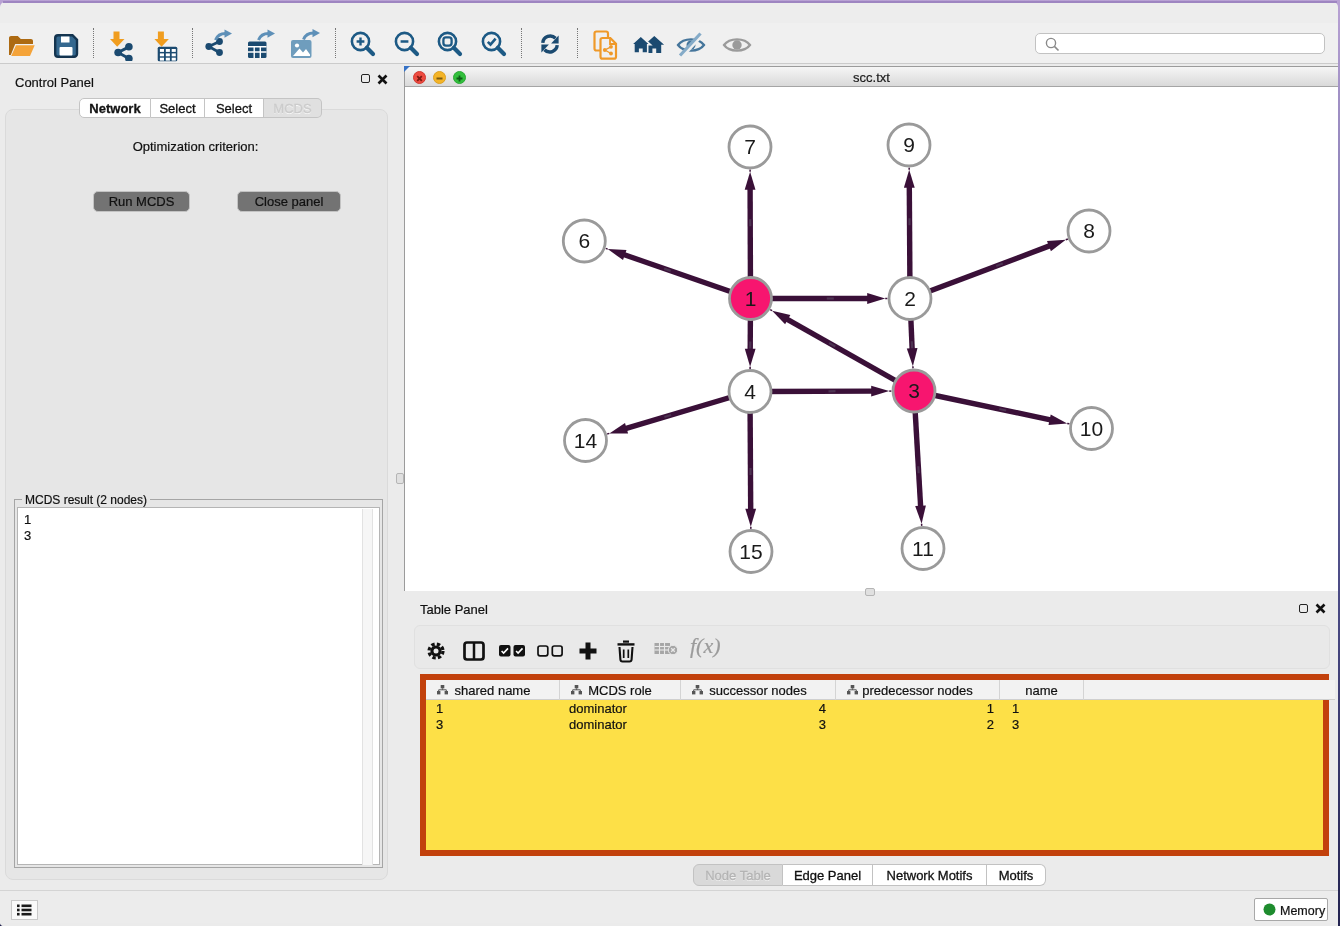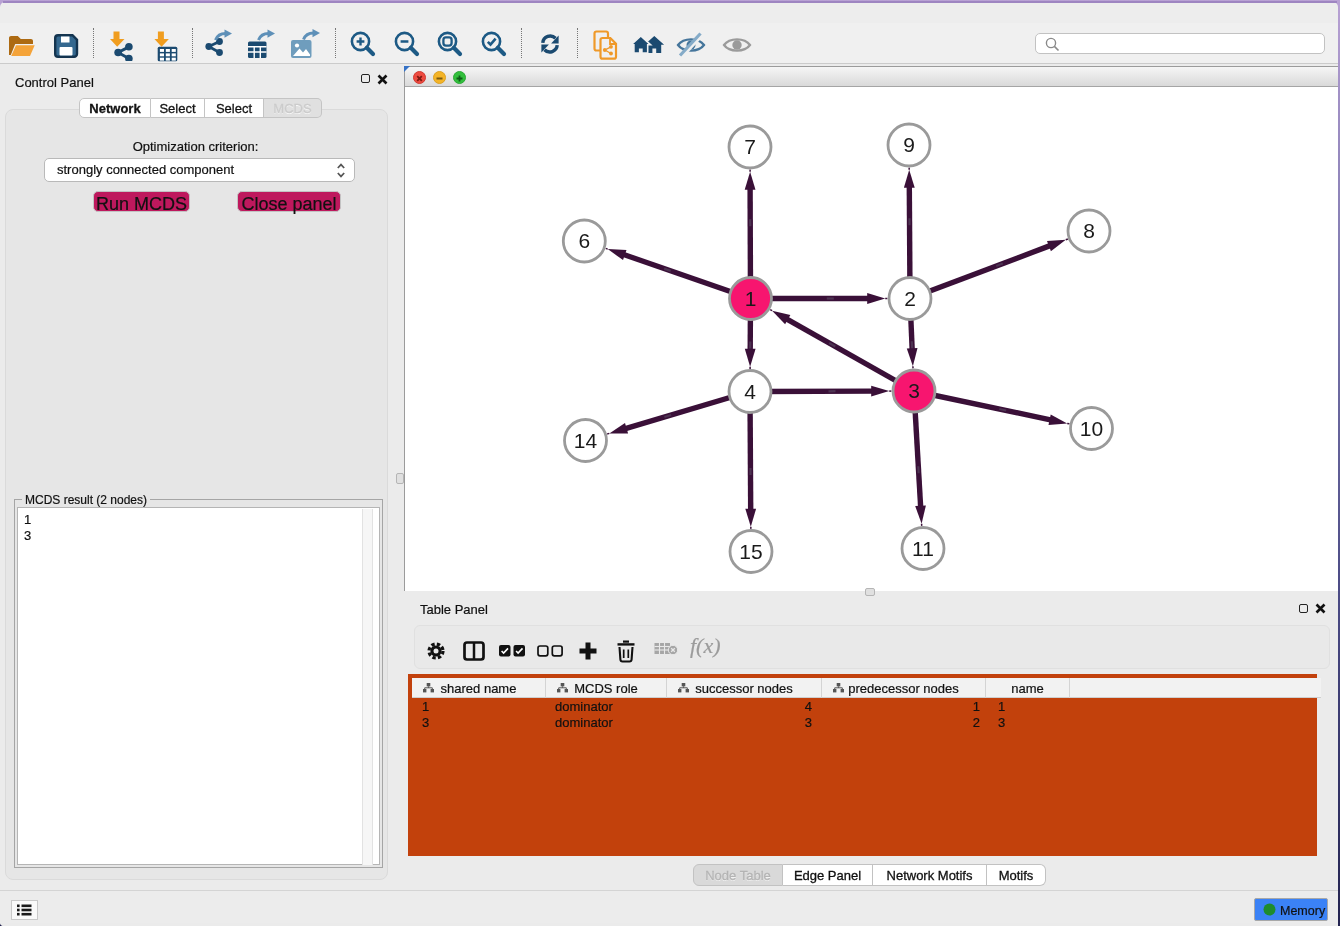--- a/index.html
+++ b/index.html
@@ -18,48 +18,48 @@
 .paneltitle{position:absolute;left:15px;top:11px;font-size:13px;color:#111;}
 .pbtn-sq{position:absolute;width:9px;height:9px;border:1.6px solid #222;border-radius:2px;}
 .pbtn-x{position:absolute;font-size:13px;font-weight:bold;color:#111;line-height:13px;}
 .tabcontent{position:absolute;left:5px;top:45px;width:383px;height:771px;background:#e6e6e6;border:1px solid #dadada;border-radius:8px;}
 .tabrow{position:absolute;top:34px;left:79px;height:20px;display:flex;font-size:13px;z-index:5;}
 .tab{-webkit-text-stroke:0.3px #141414;background:#fff;border:1px solid #c4c4c4;border-left:none;padding:2px 0 0 0;text-align:center;color:#141414;height:20px;}
 .tab:first-child{border-left:1px solid #c4c4c4;border-radius:5px 0 0 5px;font-weight:bold;}
 .tab:last-child{border-radius:0 5px 5px 0;}
 .optlabel{position:absolute;top:75px;left:0;width:391px;text-align:center;font-size:13px;color:#111;}
 .dropdown{position:absolute;left:44px;top:94px;width:311px;height:24px;background:#fff;border:1px solid #b9b9b9;border-radius:5px;font-size:13px;color:#111;padding:3px 0 0 12px;}
-.btn{position:absolute;height:21px;background:#be185d;border:1px solid #c3c3c3;border-radius:5px;font-size:18px;color:#111;text-align:center;padding-top:2px;}
+.btn{position:absolute;height:21px;background:#737373;border:1px solid #c3c3c3;border-radius:5px;font-size:13px;color:#111;text-align:center;padding-top:2px;}
 .groupbox{position:absolute;left:14px;top:435px;width:369px;height:369px;border:1px solid #a5a5a5;}
 .grouplabel{position:absolute;left:7px;top:-7px;background:#e6e6e6;padding:0 3px;font-size:12px;color:#111;}
 .resultarea{position:absolute;left:2px;top:7px;width:363px;height:358px;background:#fff;border:1px solid #b5b5b5;font-size:13px;color:#111;}
 .vsb{position:absolute;right:6px;top:1px;width:11px;height:356px;background:#f6f6f6;border-left:1px solid #e2e2e2;border-right:1px solid #e2e2e2;}
 
 .vgrip{position:absolute;left:396px;top:409px;width:8px;height:11px;background:#e0e0e0;border:1px solid #b5b5b5;border-radius:2px;}
 .hgrip{position:absolute;left:865px;top:524px;width:10px;height:8px;background:#e0e0e0;border:1px solid #b5b5b5;border-radius:2px;}
 
 .netwin{position:absolute;left:404px;top:2px;width:934px;height:525px;border:1px solid #9b9b9b;border-right:none;background:#fff;}
 .nettitle{position:absolute;left:0;top:0;width:100%;height:20px;background:linear-gradient(180deg,#f6f6f6,#d9d9d9);border-bottom:1px solid #a5a5a5;}
 .ntl{position:absolute;top:3.5px;width:13px;height:13px;border-radius:50%;}
 .netcanvas{position:absolute;left:0;top:19.5px;width:933px;height:504.5px;background:#fff;overflow:hidden;}
 
 .tp{position:absolute;left:404px;top:535px;width:934px;height:296px;}
 .tptoolbar{position:absolute;left:10px;top:26px;width:916px;height:44px;background:#e9e9e9;border:1px solid #e0e0e0;border-radius:6px;}
-.thead{position:absolute;left:4px;top:75px;width:909px;height:182px;background:#c2410c;border:4px solid #c2410c;}
+.thead{position:absolute;left:16px;top:75px;width:909px;height:182px;background:#fde047;border:6px solid #c2410c;}
 .hrow{position:absolute;left:0;top:0;height:20px;background:#f2f2f2;border-bottom:1px solid #cfcfcf;font-size:13px;color:#111;}
 .hcell{position:absolute;top:0;height:20px;border-right:1px solid #d4d4d4;text-align:center;padding-top:3px;}
 .trow{position:absolute;left:0;height:16px;font-size:13px;color:#111;}
 .tabs2{position:absolute;left:289px;top:265px;height:22px;display:flex;font-size:13px;}
 .t2{-webkit-text-stroke:0.3px;background:#fff;border:1px solid #c2c2c2;border-left:none;text-align:center;padding:3px 12px 0 12px;height:22px;color:#111;}
 .t2:first-child{border-left:1px solid #c2c2c2;border-radius:6px 0 0 6px;background:#d9d9d9;color:#b4b4b4;text-shadow:0 1px 0 #f2f2f2;}
 .t2:last-child{border-radius:0 6px 6px 0;}
 
 .statusbar{position:absolute;left:0;top:826px;width:1338px;height:33px;background:#ececec;border-top:1px solid #d4d4d4;}
 .listbtn{position:absolute;left:11px;top:9px;width:27px;height:20px;background:#fafafa;border:1px solid #c9c9c9;}
-.membtn{position:absolute;right:10px;top:7px;width:74px;height:23px;background:#3b82f6;border:1px solid #a8a8a8;border-radius:2px;font-size:13px;color:#111;}
+.membtn{position:absolute;right:10px;top:7px;width:74px;height:23px;background:#ffffff;border:1px solid #a8a8a8;border-radius:2px;font-size:13px;color:#111;}
 </style></head>
 <body>
 <div style="position:absolute;top:1.3px;left:3px;right:3px;height:1.3px;background:#9e85c1;z-index:99;"></div>
 <div class="win">
   <div class="toolbar" id="toolbar">
       <div class="tsep" style="left:93px;"></div>
       <div class="tsep" style="left:192px;"></div>
       <div class="tsep" style="left:335px;"></div>
       <div class="tsep" style="left:521px;"></div>
       <div class="tsep" style="left:577px;"></div>
@@ -201,26 +201,20 @@
             <path d="M1.5 1.5 L9.5 9.5 M9.5 1.5 L1.5 9.5" stroke="#111" stroke-width="2.6"></path>
           </svg></div>
       <div class="tabcontent"></div>
       <div class="tabrow">
         <div class="tab" style="width:72px;">Network</div>
         <div class="tab" style="width:54px;">Select</div>
         <div class="tab" style="width:59px;">Select</div>
         <div class="tab" style="width:58px;background:#e0e0e0;color:#cbcbcb;-webkit-text-stroke:0.3px #cbcbcb;text-shadow:0 1px 0 #f8f8f8;">MCDS</div>
       </div>
       <div class="optlabel">Optimization criterion:</div>
-      <div class="dropdown">strongly connected component
-        <svg style="position:absolute;right:8px;top:4px;" width="10" height="15" viewBox="0 0 10 15">
-            <path d="M1.8 5 L5 1.6 L8.2 5" stroke="#555" stroke-width="1.7" fill="none"></path>
-            <path d="M1.8 10 L5 13.4 L8.2 10" stroke="#555" stroke-width="1.7" fill="none"></path>
-          </svg>
-      </div>
       <div class="btn" style="left:93px;top:127px;width:97px;">Run MCDS</div>
       <div class="btn" style="left:202px;top:127px;width:104px;margin-left:35px;">Close panel</div>
       <div class="groupbox">
         <div class="grouplabel">MCDS result (2 nodes)</div>
         <div class="resultarea">
             <div style="padding:4px 0 0 6px;line-height:16px;">1<br>3</div>
           <div class="vsb"></div>
         </div>
       </div>
     </div>
@@ -231,20 +225,21 @@
         </svg>
       <div class="nettitle">
         <div class="ntl" style="left:8px;background:#ee4b40;border:1px solid #d03a31;"></div>
         <div class="ntl" style="left:28px;background:#f4b427;border:1px solid #dba122;"></div>
         <div class="ntl" style="left:48px;background:#32bf3c;border:1px solid #2aa835;"></div>
         <svg style="position:absolute;left:8px;top:4.5px;" width="53" height="13" viewBox="0 0 53 13">
           <path d="M4.2 4.2 L8.8 8.8 M8.8 4.2 L4.2 8.8" stroke="#7c1a12" stroke-width="1.8"></path>
           <path d="M23.5 6.5 L29.5 6.5" stroke="#7a5a10" stroke-width="1.8"></path>
           <path d="M43.5 6.5 L49.5 6.5 M46.5 3.5 L46.5 9.5" stroke="#0d5c17" stroke-width="1.8"></path>
         </svg>
+        <div style="position:absolute;top:3px;left:0;width:100%;text-align:center;font-size:13px;color:#1a1a1a;">scc.txt</div>
       </div>
       <div class="netcanvas">
         <svg width="933" height="503" viewBox="405 86 933 503">
             <g font-family="Liberation Sans, sans-serif">
               <line x1="750.5" y1="297.5" x2="750.1" y2="186.8" stroke="#3a1038" stroke-width="5.4"></line>
 <line x1="750.1" y1="170.8" x2="750.1" y2="168.6" stroke="#3a1038" stroke-width="1.5"></line>
 <polygon points="750.1,170.8 755.5,188.8 744.7,188.8" fill="#3a1038"></polygon>
 <line x1="750.3" y1="225.2" x2="750.2" y2="218.3" stroke="#4d3352" stroke-width="2.2"></line>
 <line x1="750.5" y1="297.5" x2="622.9" y2="253.3" stroke="#3a1038" stroke-width="5.4"></line>
 <line x1="607.7" y1="248.1" x2="605.7" y2="247.4" stroke="#3a1038" stroke-width="1.5"></line>

